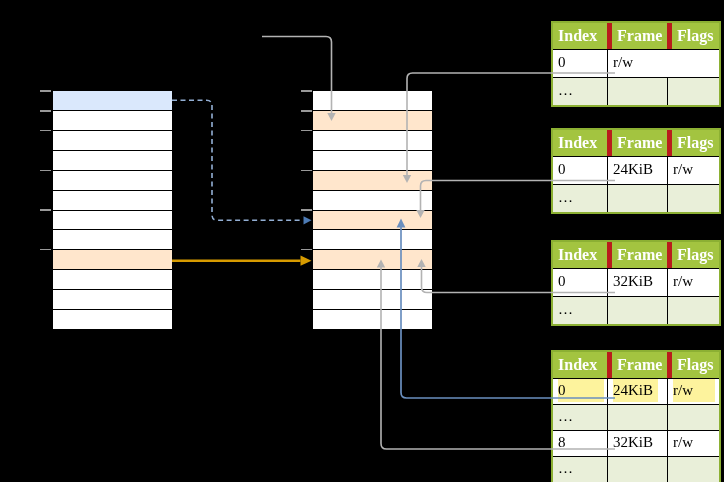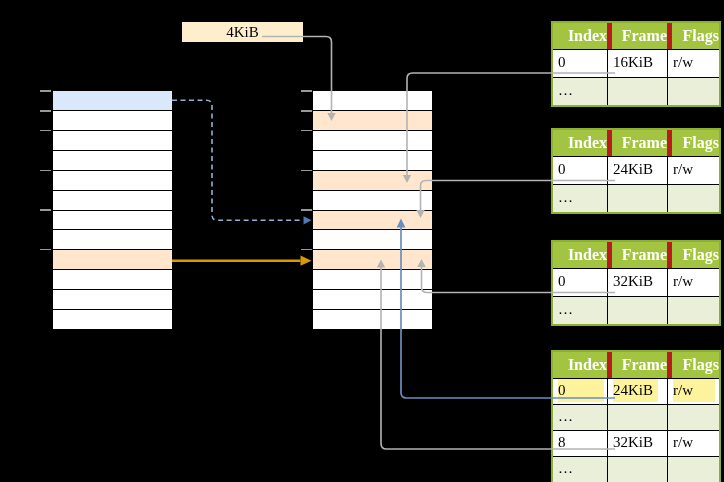--- a/index.html
+++ b/index.html
@@ -12,21 +12,21 @@
   .mem-row.white{background:var(--row-white);}
   .mem-row.blue{background:var(--row-blue);}
   .mem-row.orange{background:var(--row-orange);}
   .tick{position:absolute;width:11px;height:1.6px;background:var(--tick-gray);}
   
   .label-box{position:absolute;left:182px;top:22px;width:121px;height:20px;background:var(--label-box-fill);
              display:flex;align-items:center;justify-content:center;font-size:15px;color:#000;}
   
   .pt{position:absolute;left:551px;width:170px;border:2px solid var(--table-border-green);background:#fff;box-sizing:border-box;}
   .pt-head{display:grid;grid-template-columns:54px 60px 52px;height:26px;background:var(--table-header-green);}
-  .pt-hcell{box-sizing:border-box;padding-left:5px;color:#fff;font-weight:bold;font-size:16px;line-height:25px;overflow:hidden;text-align:right;}
+  .pt-hcell{box-sizing:border-box;padding-left:5px;color:#fff;font-weight:bold;font-size:16px;line-height:25px;overflow:hidden;}
   .pt-hcell + .pt-hcell{border-left:5px solid #b91c1c;}
   .pt-row{display:grid;grid-template-columns:54px 60px 52px;height:27px;border-top:1px solid #000;}
   .pt.compact .pt-row{height:25px;}
   .pt-row.green{background:var(--table-alt-green);}
   .pt-row.white{background:#fff;}
   .pt-cell{box-sizing:border-box;padding-left:5px;font-size:15px;line-height:25px;color:#000;overflow:hidden;}
   .pt-cell + .pt-cell{border-left:1px solid #000;}
   .pt.compact .pt-cell{line-height:23px;}
   .hl{display:inline-block;background:var(--highlight-yellow);min-width:44px;}
   .hl.w0{min-width:46px;} .hl.w1{min-width:45px;} .hl.w2{min-width:42px;}
@@ -39,23 +39,20 @@
   .ln-dash{fill:none;stroke:var(--connector-dashed-blue);stroke-width:1.6;stroke-dasharray:5 3.5;}
   .hd-dash{fill:var(--connector-dashed-head);stroke:none;}
   .ln-orange{fill:none;stroke:var(--connector-orange);stroke-width:2.6;}
   .hd-orange{fill:var(--connector-orange);stroke:none;}
 </style>
 </head>
 <body>
 
 <div class="canvas">
 
-  <div class="label-box">
-    <span>4KiB</span>
-  </div>
 
   <div class="mem-col" id="vcol" style="left:53px">
       <div class="mem-row blue"></div>
       <div class="mem-row white"></div>
       <div class="mem-row white"></div>
       <div class="mem-row white"></div>
       <div class="mem-row white"></div>
       <div class="mem-row white"></div>
       <div class="mem-row white"></div>
       <div class="mem-row white"></div>
@@ -94,21 +91,20 @@
     </div>
 
   <div class="pt" style="top:21px">
       <div class="pt-head">
         <span class="pt-hcell">Index</span>
         <span class="pt-hcell">Frame</span>
         <span class="pt-hcell">Flags</span>
       </div>
       <div class="pt-row white">
         <span class="pt-cell">0</span>
-        <span class="pt-cell">16KiB</span>
         <span class="pt-cell">r/w</span>
       </div>
       <div class="pt-row green">
         <span class="pt-cell">…</span>
         <span class="pt-cell"></span>
         <span class="pt-cell"></span>
       </div>
     </div>
   <div class="pt" style="top:128px">
       <div class="pt-head">

